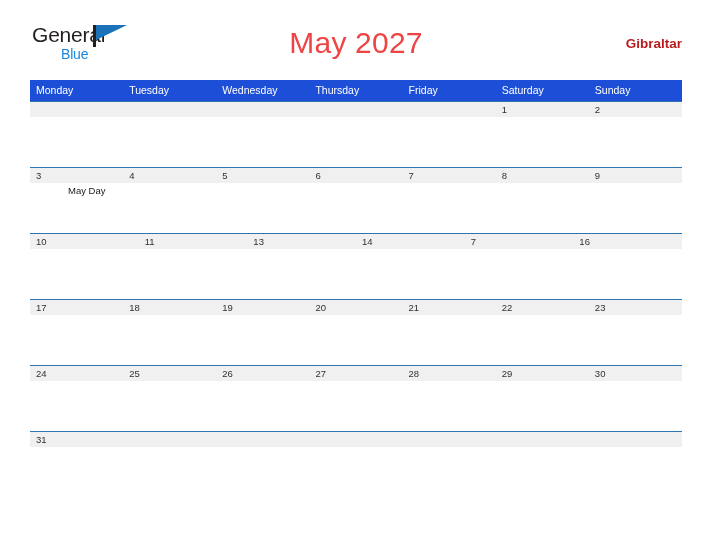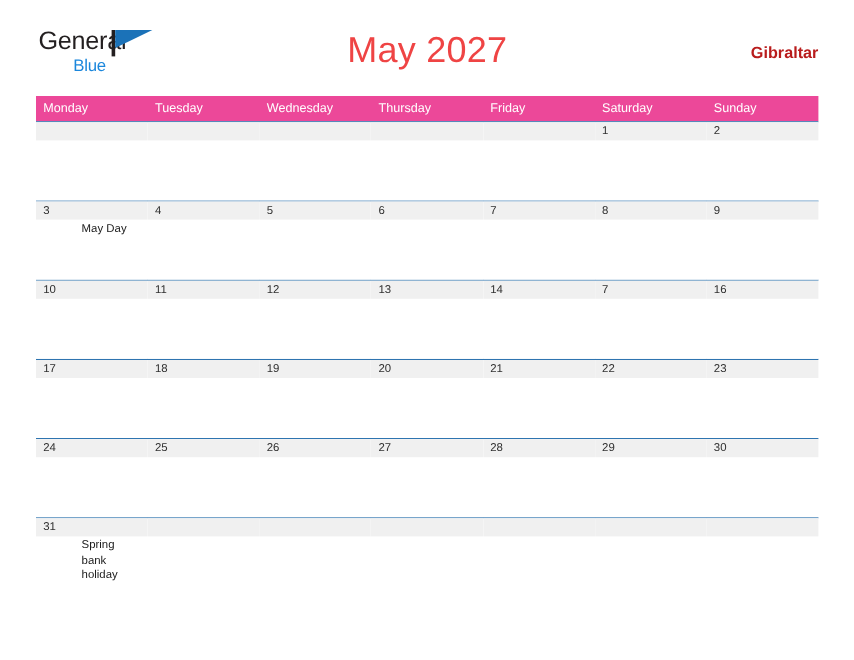--- a/index.html
+++ b/index.html
@@ -103,21 +103,21 @@
   }
 
   
   .calendar {
     margin: 6px 30px 0 30px;
     width: 652px;
   }
 
   .weekdays {
     display: flex;
-    background: #ec4899;
+    background: #1d4ed8;
   }
   .weekday {
     flex: 1 1 0;
     box-sizing: border-box;
     padding: 4px 0 5px 6px;
     font-size: 10.5px;
     color: #ffffff;
     white-space: nowrap;
   }
 
@@ -263,24 +263,20 @@
         <div class="week">
           <div class="day">
             <div class="band">10</div>
             <div class="events"></div>
           </div>
           <div class="day">
             <div class="band">11</div>
             <div class="events"></div>
           </div>
           <div class="day">
-            <div class="band">12</div>
-            <div class="events"></div>
-          </div>
-          <div class="day">
             <div class="band">13</div>
             <div class="events"></div>
           </div>
           <div class="day">
             <div class="band">14</div>
             <div class="events"></div>
           </div>
           <div class="day">
             <div class="band">7</div>
             <div class="events"></div>
@@ -346,23 +342,20 @@
             <div class="events"></div>
           </div>
           <div class="day">
             <div class="band">30</div>
             <div class="events"></div>
           </div>
         </div>
         <div class="week last">
           <div class="day">
             <div class="band">31</div>
-            <div class="events">
-              <span class="event">Spring bank holiday</span>
-            </div>
           </div>
           <div class="day empty">
             <div class="band"></div>
             <div class="events"></div>
           </div>
           <div class="day empty">
             <div class="band"></div>
             <div class="events"></div>
           </div>
           <div class="day empty">

